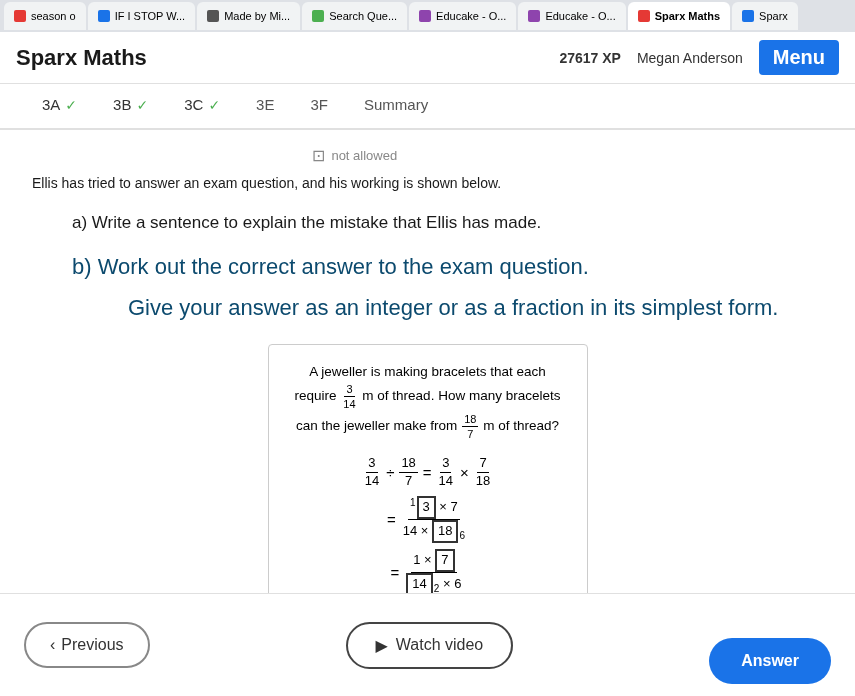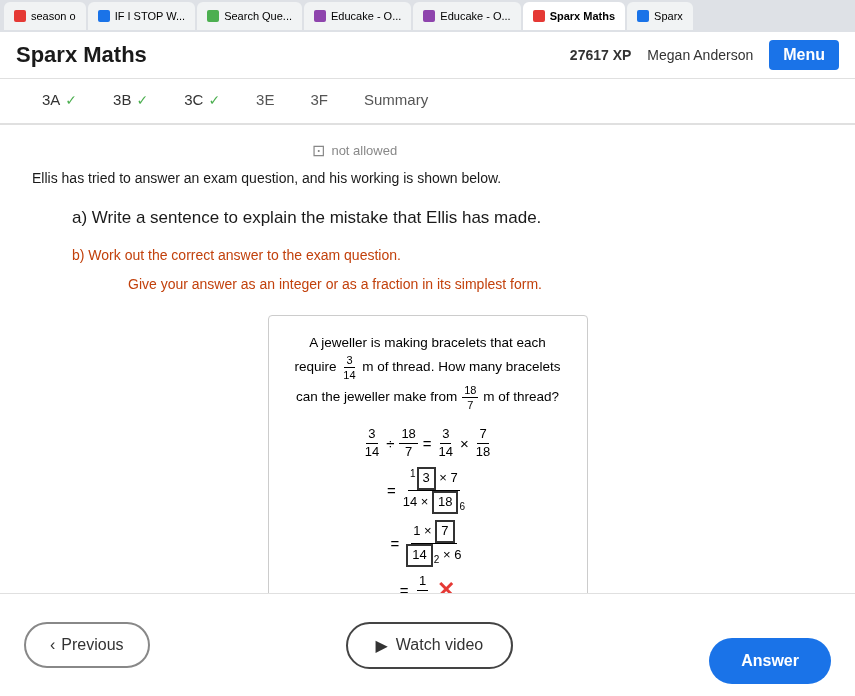--- a/index.html
+++ b/index.html
@@ -74,21 +74,21 @@
     }
     .xp-badge {
       font-weight: bold;
     }
     .menu-btn {
       background: #1a73e8;
       color: white;
       border: none;
       border-radius: 4px;
       padding: 6px 14px;
-      font-size: 16px;
+      font-size: 20px;
       cursor: pointer;
       font-weight: bold;
     }
 
     
     .tab-nav {
       background: #fff;
       display: flex;
       align-items: center;
       padding: 0 24px;
@@ -152,22 +152,22 @@
       line-height: 1.5;
     }
     .question-part {
       font-size: 17px;
       color: #1a1a1a;
       margin-bottom: 14px;
       margin-left: 40px;
       line-height: 1.5;
     }
     .question-part-b {
-      font-size: 14px;
-      color: #c2410c;
+      font-size: 22px;
+      color: #0c4a6e;
       margin-bottom: 20px;
       margin-left: 40px;
       line-height: 1.5;
     }
 
     
     .working-box {
       border: 1px solid #ccc;
       border-radius: 4px;
       padding: 16px 20px;
@@ -291,20 +291,24 @@
 <body>
 
 <div class="browser-tabs">
   <div class="tab">
     <div class="tab-icon" style="background:#e53935;"></div>
     <span>season o</span>
   </div>
   <div class="tab">
     <div class="tab-icon" style="background:#1a73e8;"></div>
     <span>IF I STOP W...</span>
+  </div>
+  <div class="tab">
+    <div class="tab-icon" style="background:#555;"></div>
+    <span>Made by Mi...</span>
   </div>
   <div class="tab">
     <div class="tab-icon" style="background:#4caf50;"></div>
     <span>Search Que...</span>
   </div>
   <div class="tab">
     <div class="tab-icon" style="background:#8e44ad;"></div>
     <span>Educake - O...</span>
   </div>
   <div class="tab">

